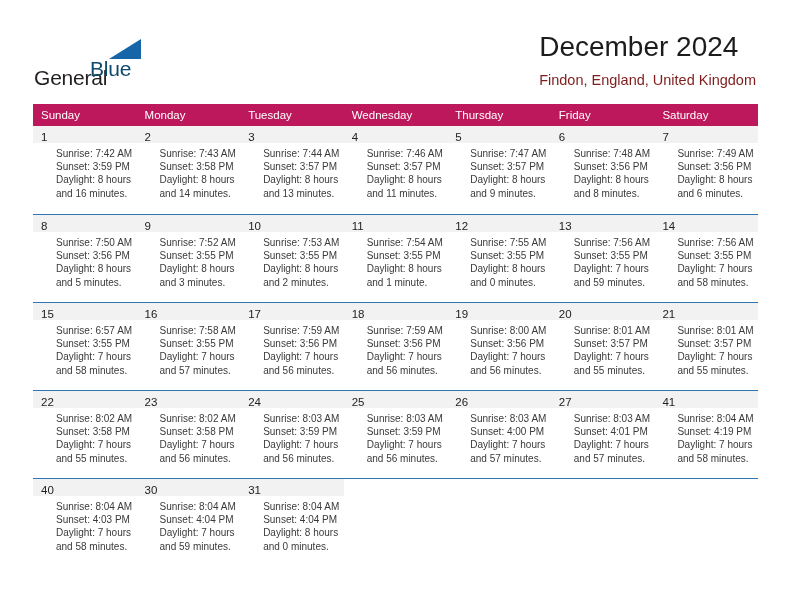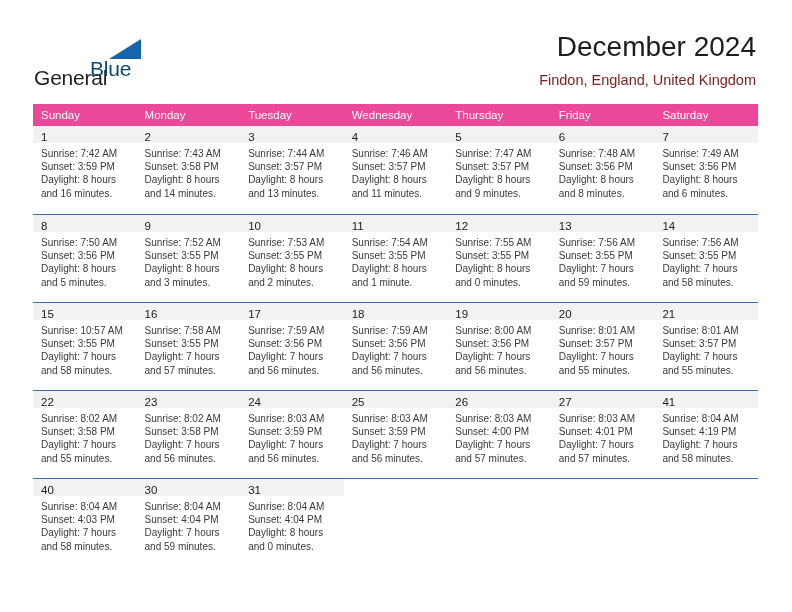--- a/index.html
+++ b/index.html
@@ -61,21 +61,20 @@
     font-size: 21px;
     letter-spacing: -0.2px;
     color: #0c4a6e;
     font-family: "Liberation Sans", sans-serif;
   }
 
   .title-block {
     position: absolute;
     right: 36px;
     top: 30px;
-    text-align: right;
   }
   .month-title {
     font-size: 28px;
     font-weight: normal;
     color: #1c1c1c;
     line-height: 34px;
     white-space: nowrap;
   }
   .location {
     font-size: 14.5px;
@@ -88,21 +87,21 @@
   
   .calendar {
     position: absolute;
     left: 33px;
     top: 104px;
     width: 725px;
     border-collapse: collapse;
     table-layout: fixed;
   }
   .calendar th {
-    background: #ec4899;
+    background: #be185d;
     color: #ffffff;
     font-size: 11.5px;
     font-weight: normal;
     text-align: left;
     padding: 4px 0 4px 8px;
     height: 14px;
     border: none;
   }
   .calendar td {
     vertical-align: top;
@@ -126,20 +125,21 @@
   .datenum {
     font-size: 11.5px;
     color: #222222;
     line-height: 15px;
   }
   .details {
     padding: 4px 6px 0 8px;
     font-size: 10px;
     line-height: 13.2px;
     color: #3a3a3a;
+    margin-left: 15px;
   }
   .details div {
     white-space: nowrap;
   }
   tr.week + tr.week td .daycell {
     border-top: 1px solid #2e75b6;
   }
   tr.week td .daycell {
     box-sizing: border-box;
   }
@@ -336,21 +336,21 @@
           </div>
         </div>
           </td>
       </tr>
 
       <tr class="week">
         <td>
             <div class="daycell">
           <div class="datenum-band"><span class="datenum">15</span></div>
           <div class="details">
-            <div>Sunrise: 10:57 AM</div>
+            <div>Sunrise: 6:57 AM</div>
             <div>Sunset: 3:55 PM</div>
             <div>Daylight: 7 hours</div>
             <div>and 58 minutes.</div>
           </div>
         </div>
           </td>
         <td>
             <div class="daycell">
           <div class="datenum-band"><span class="datenum">16</span></div>
           <div class="details">

